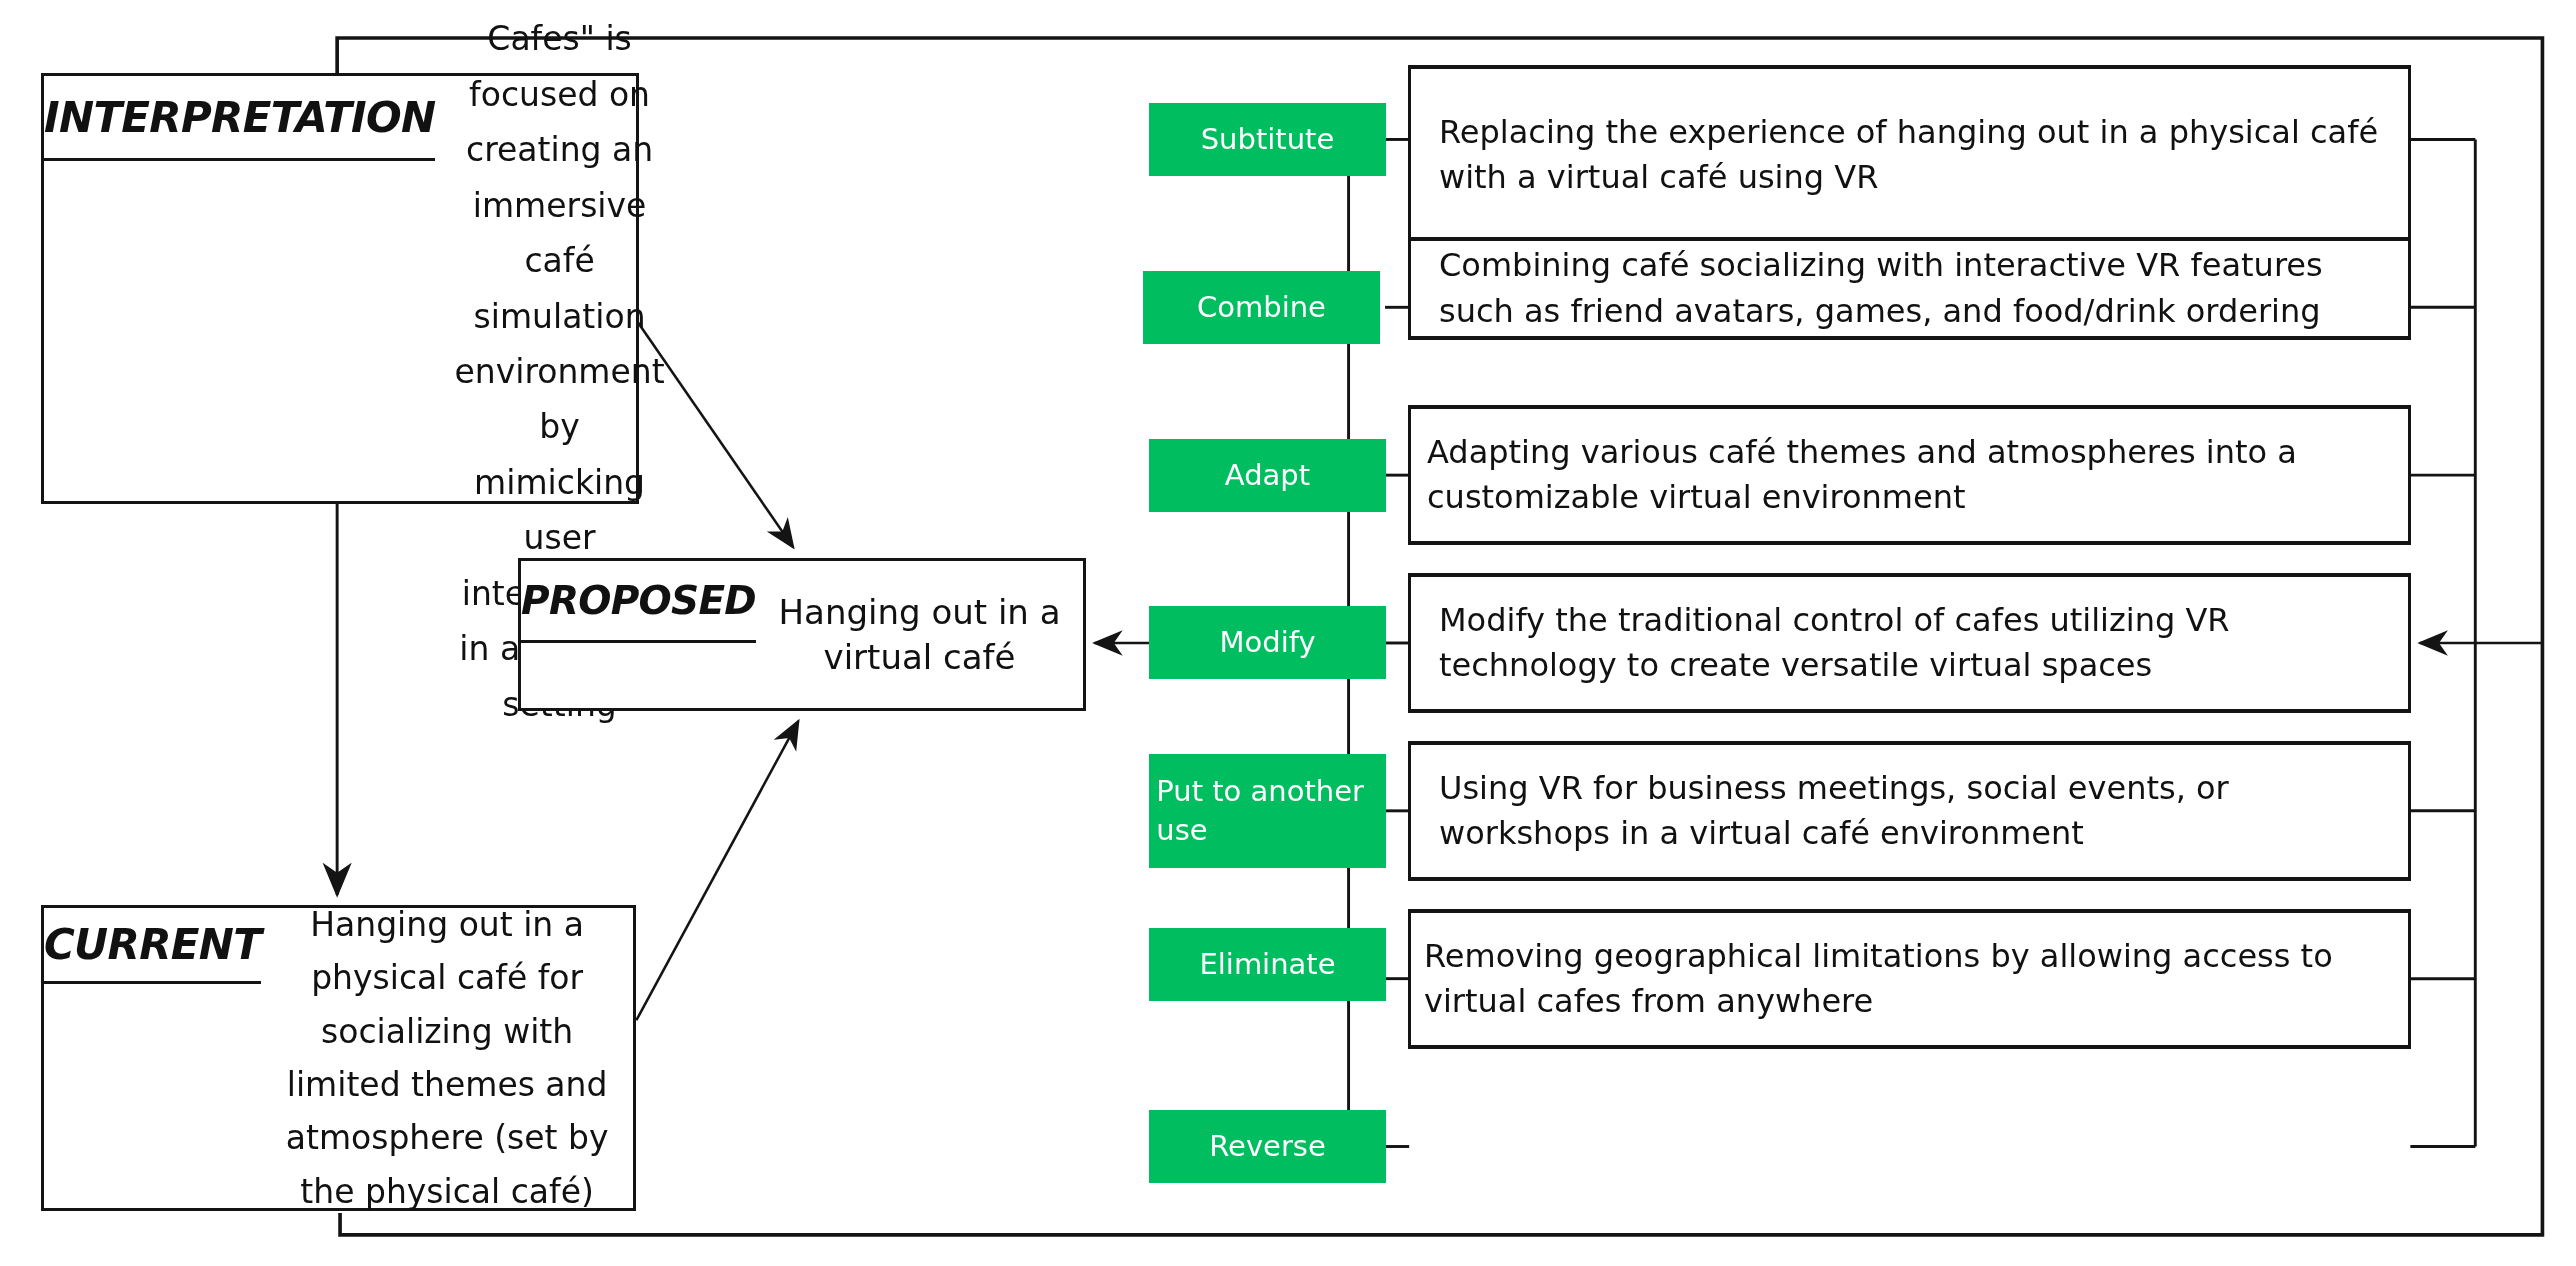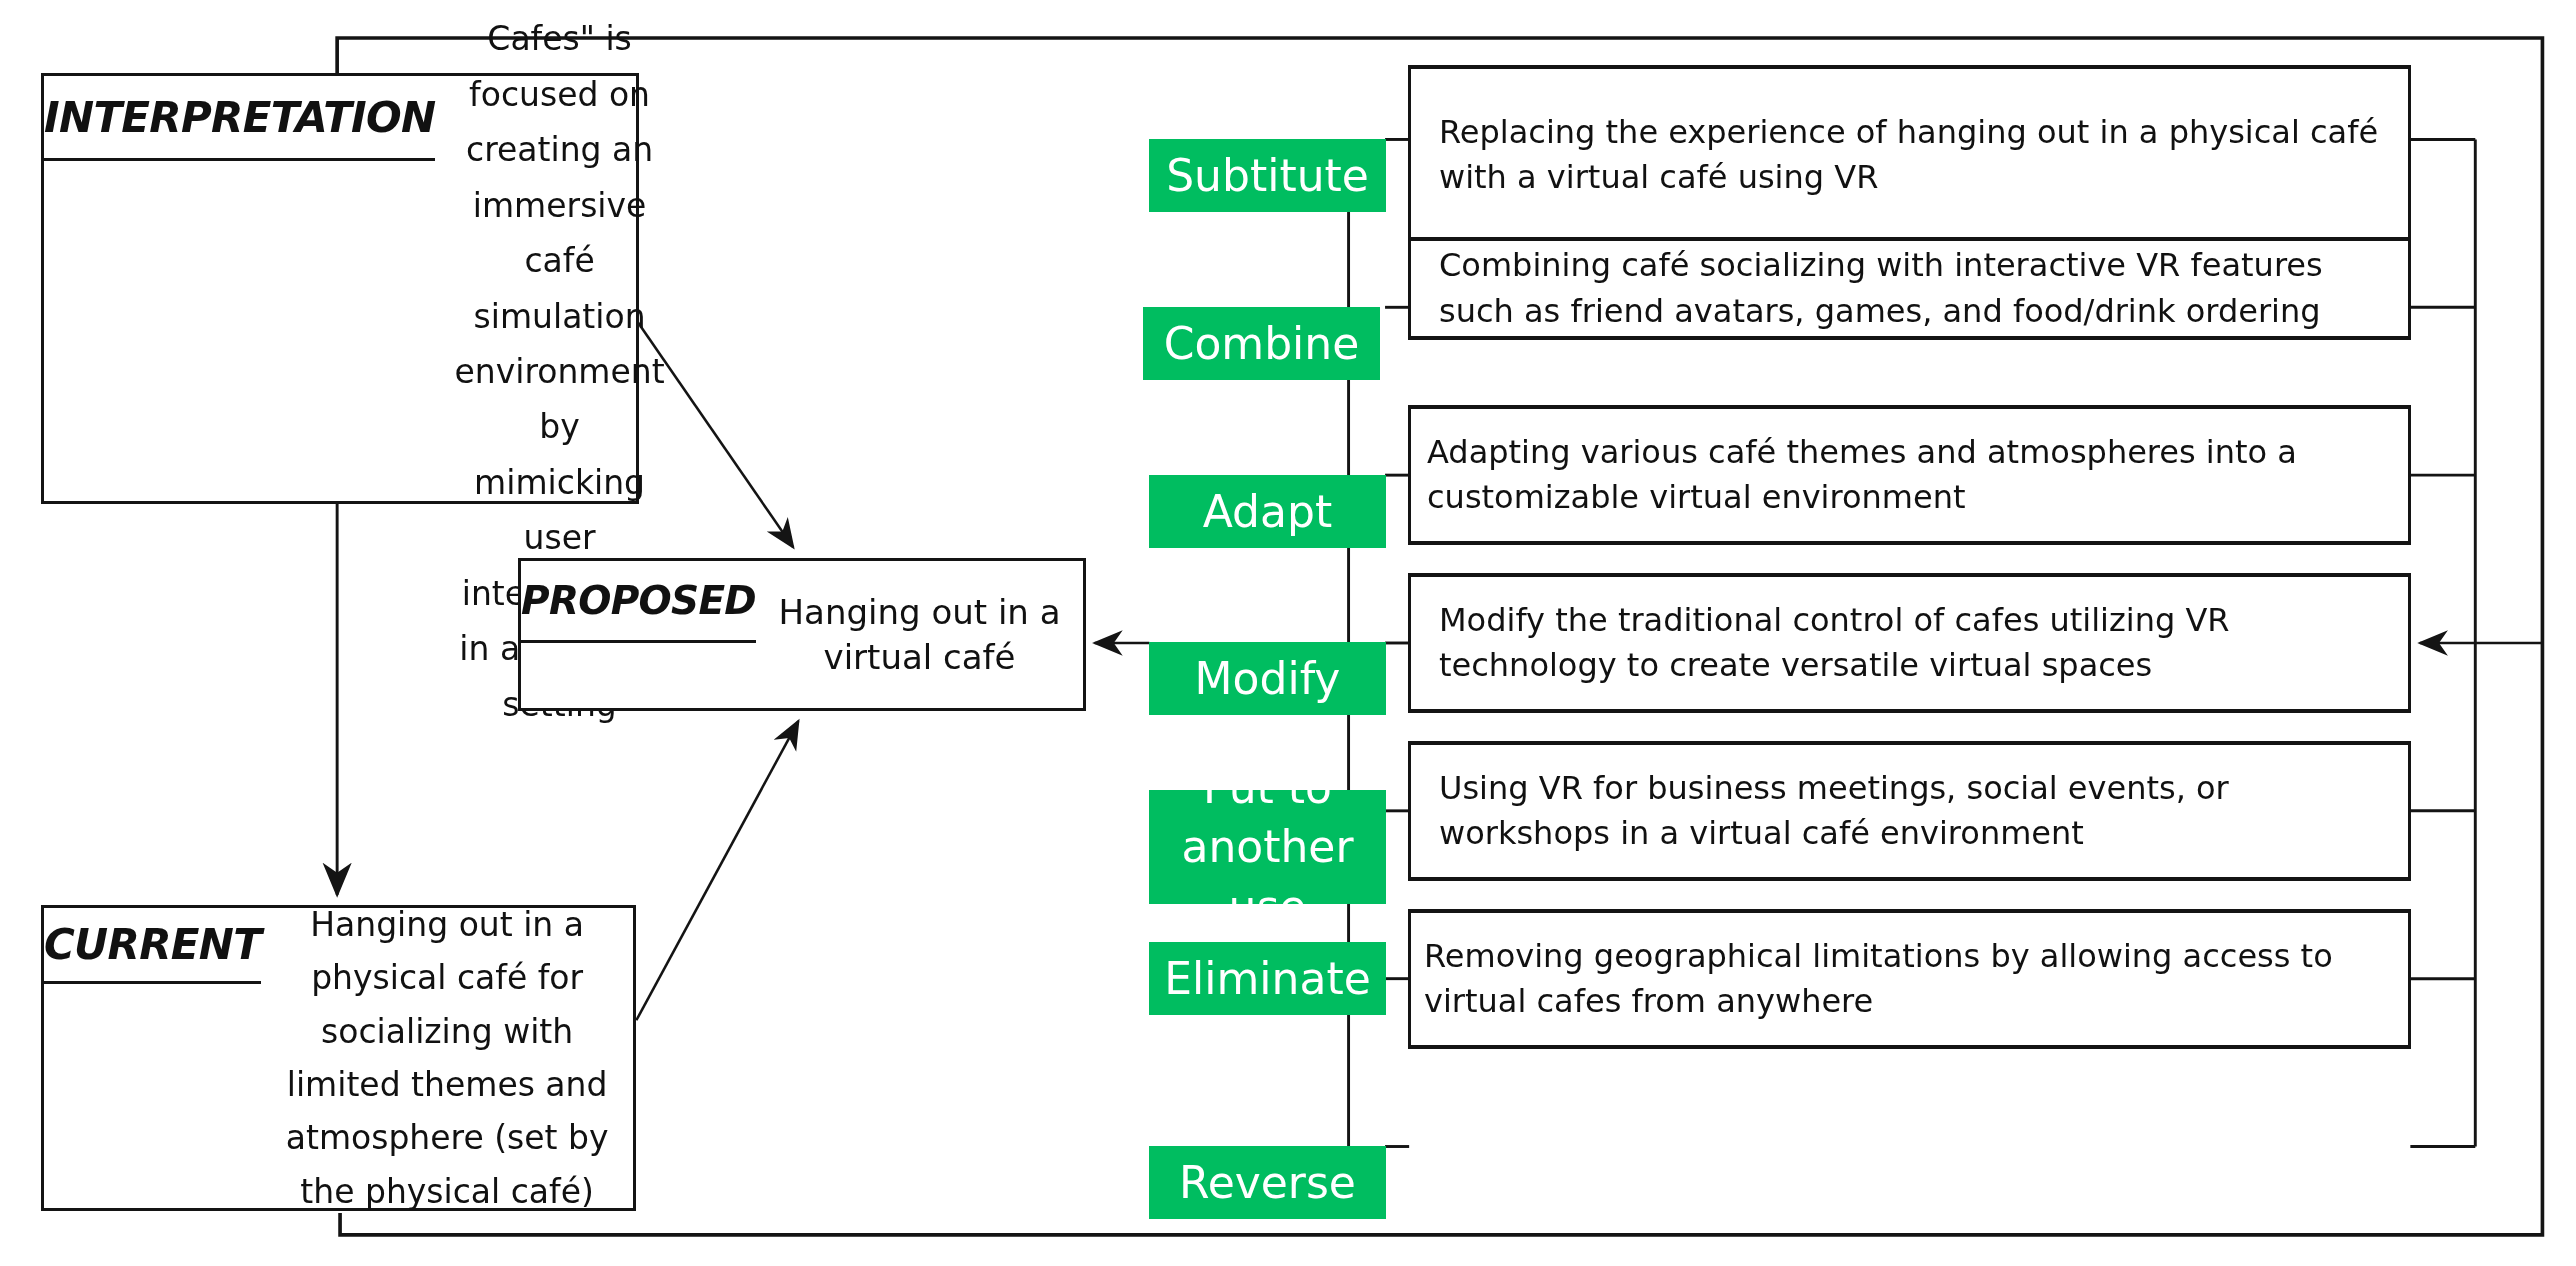--- a/index.html
+++ b/index.html
@@ -42,25 +42,23 @@
   #current-box .box-title{height:73px;font-size:42px;}
   #current-box .box-body{font-size:33px;line-height:1.62;}
   #proposed-box .box-title{height:79px;font-size:39px;}
   #proposed-box .box-body{font-size:34px;line-height:1.3;}
 
   .green-label{
     position:absolute;
     background:var(--green,#00bd60);
     color:var(--label-text,#ffffff);
     display:flex;align-items:center;justify-content:center;
-    text-align:center;
-    font-size:44px;line-height:1.35;
+    font-size:29px;line-height:1.35;
     box-sizing:border-box;
     padding:2.9px 7.3px;
-    margin-top:36px;
   }
   .desc-box{
     position:absolute;
     background:#fff;
     border:3.6px solid #141414;
     border-top-width:4.4px;border-bottom-width:4.4px;
     box-sizing:border-box;
     display:flex;align-items:center;
     text-align:left;
     font-size:32px;line-height:1.42;
@@ -120,21 +118,21 @@
   <div class="titled-box" id="proposed-box" style="left:518px;top:558px;width:568px;height:153px;">
     <div class="box-title">PROPOSED</div>
     <div class="box-body">Hanging out in a virtual café</div>
   </div>
 
   <div class="green-label" style="left:1149px;top:103px;width:237px;height:73px;">Subtitute</div>
   <div class="green-label" style="left:1143px;top:271px;width:237px;height:73px;">Combine</div>
   <div class="green-label" style="left:1149px;top:439px;width:237px;height:73px;">Adapt</div>
   <div class="green-label" style="left:1149px;top:606px;width:237px;height:73px;">Modify</div>
   <div class="green-label" style="left:1149px;top:754px;width:237px;height:114px;">Put to another use</div>
-  <div class="green-label" style="left:1149px;top:906px;width:237px;height:73px;">Eliminate</div>
+  <div class="green-label" style="left:1149px;top:928px;width:237px;height:73px;">Eliminate</div>
   <div class="green-label" style="left:1149px;top:1110px;width:237px;height:73px;">Reverse</div>
 
   <div class="desc-box" style="left:1408px;top:65px;width:1003px;height:180px;">Replacing the experience of hanging out in a physical café with a virtual café using VR</div>
   <div class="desc-box" style="left:1408px;top:237px;width:1003px;height:103px;">Combining café socializing with interactive VR features such as friend avatars, games, and food/drink ordering</div>
   <div class="desc-box" style="left:1408px;top:405px;width:1003px;height:140px;padding-left:16px;">Adapting various café themes and atmospheres into a customizable virtual environment</div>
   <div class="desc-box" style="left:1408px;top:573px;width:1003px;height:140px;">Modify the traditional control of cafes utilizing VR technology to create versatile virtual spaces</div>
   <div class="desc-box" style="left:1408px;top:741px;width:1003px;height:140px;">Using VR for business meetings, social events, or workshops in a virtual café environment</div>
   <div class="desc-box" style="left:1408px;top:909px;width:1003px;height:140px;padding-left:13px;">Removing geographical limitations by allowing access to virtual cafes from anywhere</div>
 
 </div>

